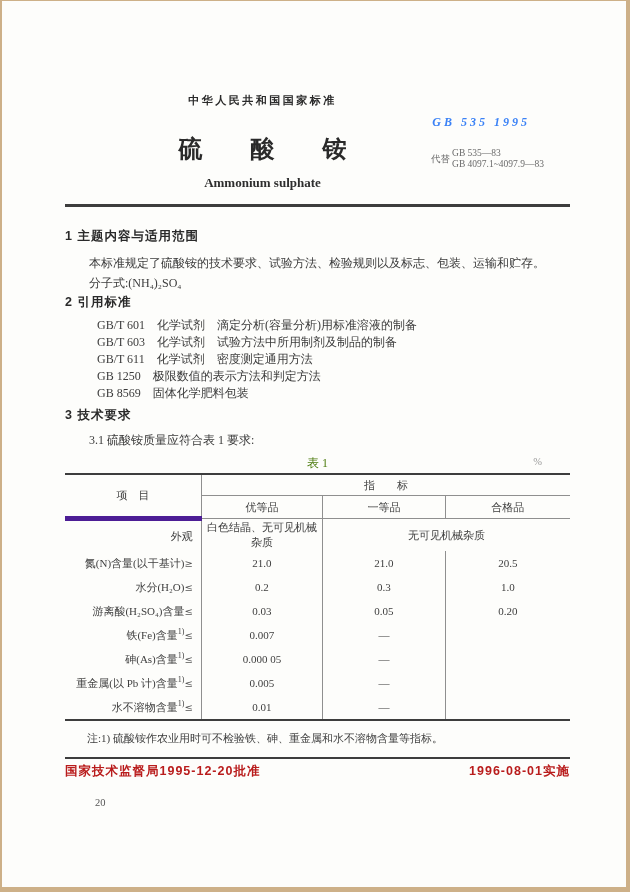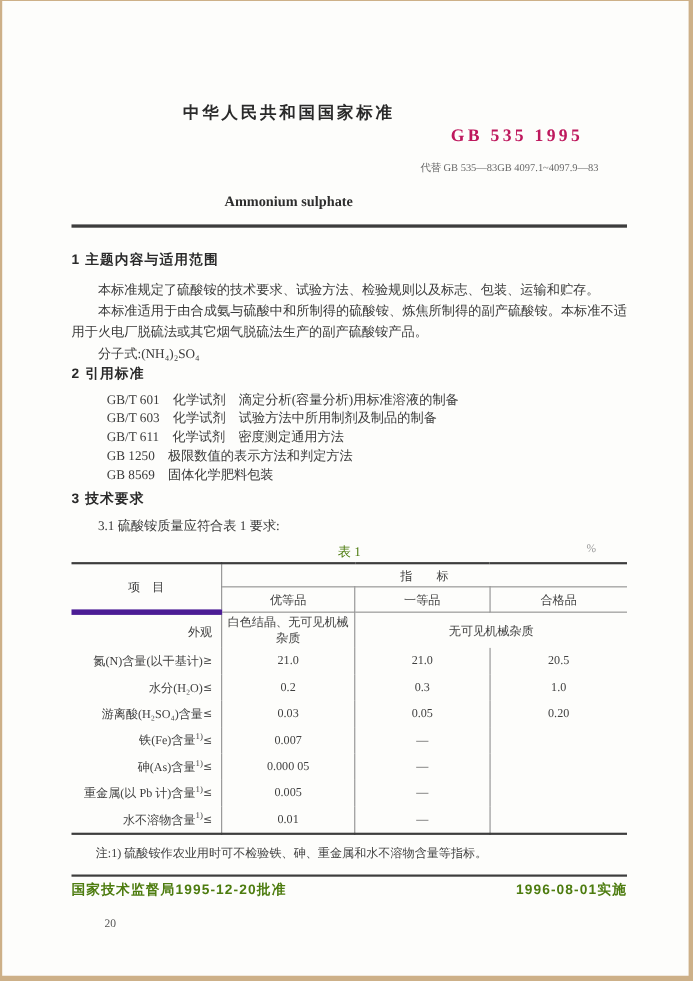--- a/index.html
+++ b/index.html
@@ -14,40 +14,40 @@
     padding:92px 56px 0 63px;
     font-family:"Liberation Serif","DejaVu Serif",serif;
     color:#3b3b3b;
     overflow:hidden;
   }
   
   .doc-header{position:relative;height:111px;}
   .org-title{
     position:absolute;top:0;left:0;width:395px;text-align:center;
     font-family:"Liberation Sans","DejaVu Sans",sans-serif;
-    font-weight:bold;font-size:15px;letter-spacing:2.5px;color:#2a2a2a;
+    font-weight:bold;font-size:11px;letter-spacing:2.5px;color:#2a2a2a;
   }
   .std-number{
     position:absolute;top:22px;right:40px;
-    font-weight:bold;font-size:16px;letter-spacing:3px;color:#be185d;
+    font-weight:bold;font-size:12px;letter-spacing:3px;color:#3b82f6;font-style:italic;
   }
   .title-cn{
     position:absolute;top:40px;left:0;width:395px;text-align:center;
     font-weight:bold;font-size:24px;color:#2a2a2a;
   }
   .title-en{
     position:absolute;top:82px;left:0;width:395px;text-align:center;
     font-weight:bold;font-size:13px;color:#2e2e2e;
   }
   .supersedes{
     position:absolute;top:55px;right:26px;
     display:flex;align-items:center;gap:2px;
     font-size:9.5px;color:#6a6a6a;line-height:11px;
   }
-  .sup-refs{display:inline-flex;flex-direction:row;}
+  .sup-refs{display:inline-flex;flex-direction:column;}
   .rule{background:#3d3d3d;border:none;margin:0;}
   .rule-hdr{height:3px;}
   .rule-ftr{height:2px;margin-top:9px;}
   
   h2{
     font-family:"Liberation Sans","DejaVu Sans",sans-serif;
     font-size:12.5px;color:#2a2a2a;font-weight:bold;
     margin:0;letter-spacing:1px;
   }
   .h-s1{margin-top:21px;}
@@ -83,47 +83,47 @@
   }
   .c-item .inner{display:flex;justify-content:flex-end;align-items:center;}
   .cmp{font-family:"DejaVu Sans",sans-serif;font-size:10px;color:#555;}
   sup{font-size:8px;}
   .note{margin:8px 0 0 22px;font-size:11px;color:#414141;text-align:left;}
   
   .doc-footer{
     display:flex;justify-content:space-between;align-items:center;
     margin-top:4px;
     font-family:"Liberation Sans","DejaVu Sans",sans-serif;
-    font-weight:bold;font-size:12.5px;color:#4d7c0f;letter-spacing:1px;
+    font-weight:bold;font-size:12.5px;color:#b91c1c;letter-spacing:1px;
   }
   .page-num{margin:17px 0 0 30px;font-size:10.5px;color:#555;}
 </style>
 </head>
 <body>
 
 <div class="page">
 
   <div class="doc-header">
     <div class="org-title">中华人民共和国国家标准</div>
     <div class="std-number">GB 535  1995</div>
+    <div class="title-cn">硫　　酸　　铵</div>
     <div class="title-en">Ammonium sulphate</div>
     <div class="supersedes">
       <span class="sup-label">代替</span>
       <span class="sup-refs">
         <span>GB 535—83</span>
         <span>GB 4097.1~4097.9—83</span>
       </span>
     </div>
   </div>
 
   <div class="rule rule-hdr"></div>
 
   <h2 class="h-s1">1  主题内容与适用范围</h2>
   <p class="indent p-first">本标准规定了硫酸铵的技术要求、试验方法、检验规则以及标志、包装、运输和贮存。</p>
-  <p class="indent">本标准适用于由合成氨与硫酸中和所制得的硫酸铵、炼焦所制得的副产硫酸铵。本标准不适用于火电厂脱硫法或其它烟气脱硫法生产的副产硫酸铵产品。</p>
   <p class="indent p-formula">分子式:(NH₄)₂SO₄</p>
 
   <h2 class="h-s2">2  引用标准</h2>
   <ul class="refs">
     <li>GB/T 601　化学试剂　滴定分析(容量分析)用标准溶液的制备</li>
     <li>GB/T 603　化学试剂　试验方法中所用制剂及制品的制备</li>
     <li>GB/T 611　化学试剂　密度测定通用方法</li>
     <li>GB 1250　极限数值的表示方法和判定方法</li>
     <li>GB 8569　固体化学肥料包装</li>
   </ul>

